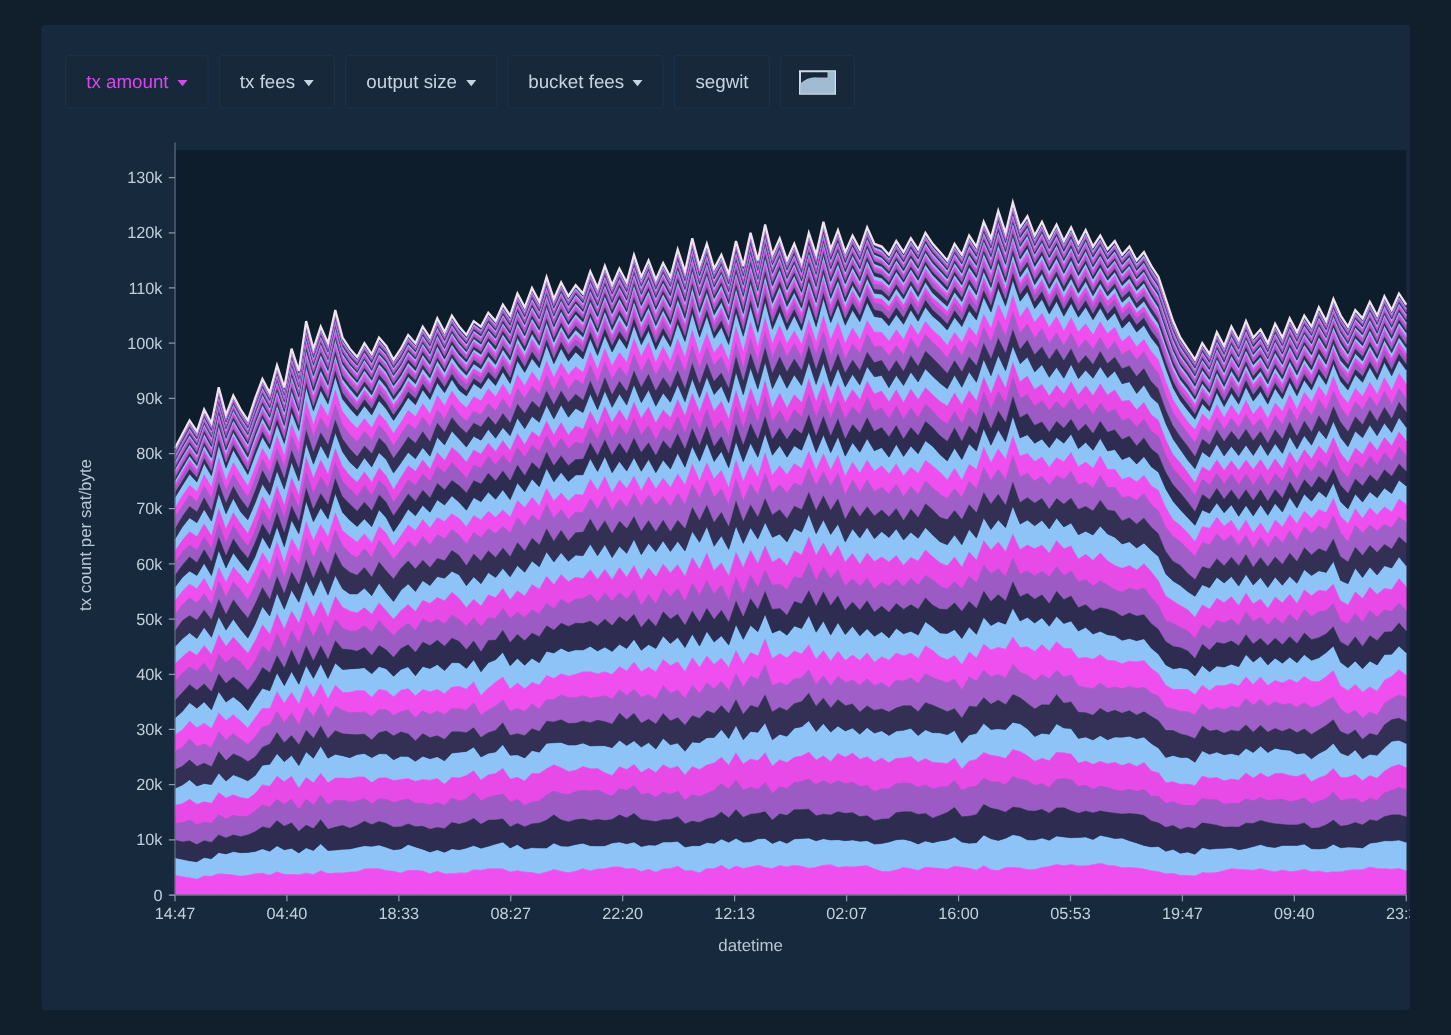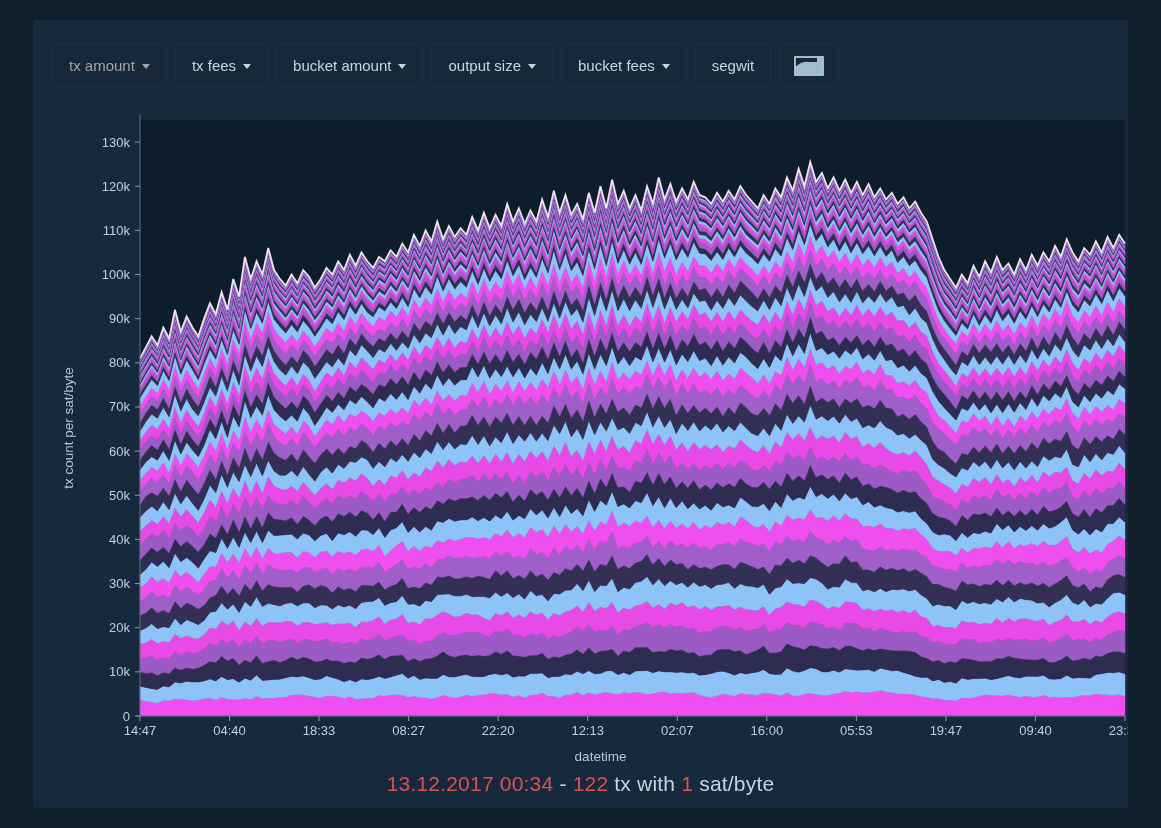--- a/index.html
+++ b/index.html
@@ -46,21 +46,21 @@
     font-size: 15px;
     line-height: 41px;
     padding: 0 16px;
     white-space: nowrap;
     cursor: pointer;
     display: flex;
     align-items: center;
     gap: 7px;
     user-select: none;
   }
-  .tbtn.active { color: #a3a3a3; }
+  .tbtn.active { color: #d946ef; }
   .caret {
     display: inline-block;
     width: 0; height: 0;
     border-left: 4px solid transparent;
     border-right: 4px solid transparent;
     border-top: 5px solid currentColor;
     position: relative;
     top: 1px;
   }
   .tbtn.icon-btn { padding: 0 14px; }
@@ -109,24 +109,20 @@
 <div id="root">
   <div class="panel">
 
     <div class="toolbar">
         <div class="tbtn active">
           <span>tx amount</span>
           <span class="caret"></span>
         </div>
         <div class="tbtn">
           <span>tx fees</span>
-          <span class="caret"></span>
-        </div>
-        <div class="tbtn">
-          <span>bucket amount</span>
           <span class="caret"></span>
         </div>
         <div class="tbtn">
           <span>output size</span>
           <span class="caret"></span>
         </div>
         <div class="tbtn">
           <span>bucket fees</span>
           <span class="caret"></span>
         </div>
@@ -251,18 +247,15 @@
             <line x1="1002.4635000000001" y1="614" x2="1002.4635000000001" y2="619" class="tick-mark"></line>
             <text x="1002.4635000000001" y="633" class="tick-text" text-anchor="middle">09:40</text>
             <line x1="1092" y1="614" x2="1092" y2="619" class="tick-mark"></line>
             <text x="1092" y="633" class="tick-text" text-anchor="middle">23:33</text>
           </g>
           <text x="567.5" y="659" class="xlabel-text" text-anchor="middle">datetime</text>
           <text x="0" y="0" class="ylabel-text" text-anchor="middle" transform="translate(40,326) rotate(-90)">tx count per sat/byte</text>
         </svg>
     </div>
 
-    <div class="footer">
-      <span class="hl">13.12.2017 00:34</span><span> - </span><span class="hl">122</span><span> tx with </span><span class="hl">1</span><span> sat/byte</span>
-    </div>
 
   </div>
 </div>
 
 </body></html>

